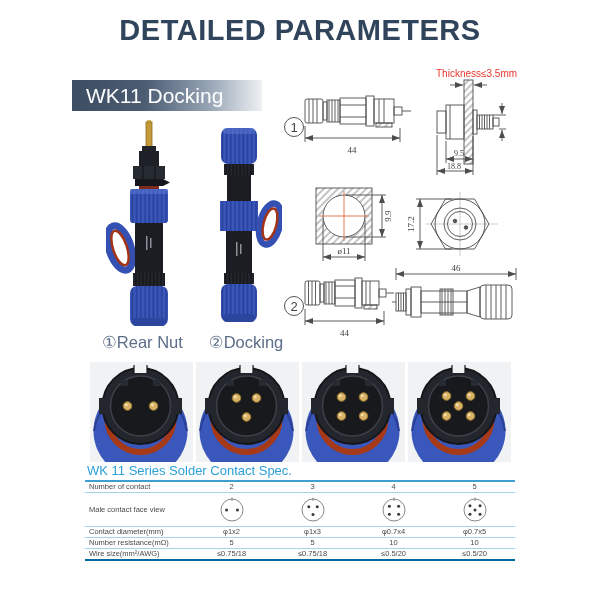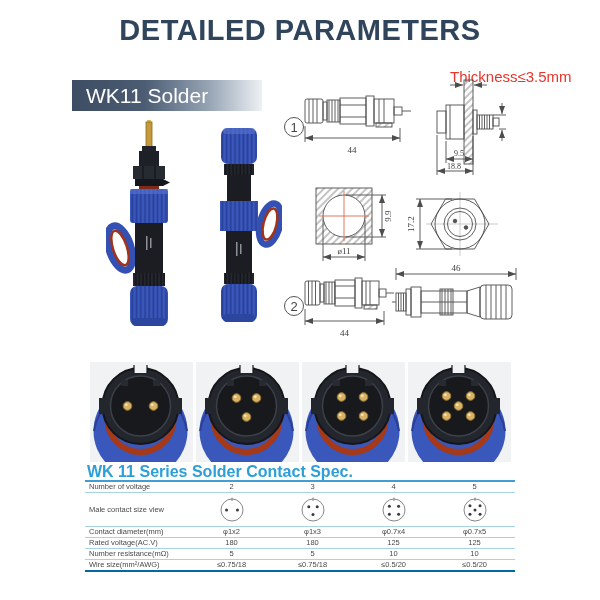--- a/index.html
+++ b/index.html
@@ -6,21 +6,21 @@
   .page { position:relative; width:600px; height:600px; background:#fff; overflow:hidden;
           font-family:"Liberation Sans", sans-serif; }
 
   .title { position:absolute; top:14px; left:0; right:0; text-align:center;
            font-size:29px; font-weight:bold; color:#30455c; letter-spacing:.5px; }
 
   .banner { position:absolute; left:72px; top:80px; width:190px; height:31px; line-height:31px;
             padding-left:14px; box-sizing:border-box; color:#fff; font-size:21px;
             background:linear-gradient(90deg,#3d4d63 0%,#4b5c73 38%,#96a4b4 72%,#eef1f4 100%); }
 
-  .thickness-note { position:absolute; left:450px; top:68px; font-size:15px; color:#e8352b; }
+  .thickness-note { position:absolute; left:436px; top:68px; font-size:10px; color:#e8352b; }
 
   .circled-num { position:absolute; width:20px; height:20px; border:1.5px solid #555;
                  border-radius:50%; text-align:center; line-height:20px; font-size:13px; color:#444;
                  box-sizing:border-box; }
   .circled-1 { left:284px; top:117px; }
   .circled-2 { left:284px; top:296px; }
 
   svg.draw { position:absolute; overflow:visible; }
   svg.draw text { font-family:"Liberation Serif", serif; fill:#3c3c3c; font-size:9px; }
   svg.draw text.dims { font-size:8px; }
@@ -35,21 +35,21 @@
   .photo-rearnut { position:absolute; left:106px; top:120px; }
   .photo-docking { position:absolute; left:196px; top:124px; }
 
   .captions { position:absolute; left:102px; top:333px; display:flex; gap:26px;
               font-size:16.5px; color:#5b6d89; }
   .caption { white-space:nowrap; }
 
   .photos-row { position:absolute; left:90px; top:362px; display:flex; gap:3px; }
   .face-photo { width:103px; height:100px; }
 
-  .spec-title { position:absolute; left:87px; top:463px; font-size:16px; color:#2c9fd8;font-weight:bold; }
+  .spec-title { position:absolute; left:87px; top:463px; font-size:13px; color:#2c9fd8; }
 
   .spec-table { position:absolute; left:85px; top:480px; width:430px; border-collapse:collapse;
                 font-size:7.5px; color:#4a4a4a; border-top:2px solid #3f9ed3; table-layout:fixed; }
   .spec-table td { border-bottom:1px solid #a6d3e8; height:10px; line-height:10px; padding:0;
                    text-align:center; overflow:hidden; white-space:nowrap; }
   .spec-table td.lbl { text-align:left; padding-left:4px; }
   .spec-table tr.diag td { height:33px; }
   .spec-table tr.diag td svg { vertical-align:middle; }
   .spec-table tr:last-child td { border-bottom:2px solid #0369a1; }
 </style>
@@ -78,21 +78,21 @@
         <path d="M0,0 L8,3 L0,6 Z" fill="#4d4d4d"></path>
       </marker>
       <marker id="as" markerWidth="9" markerHeight="8" refX="1" refY="3" orient="auto" markerUnits="userSpaceOnUse">
         <path d="M9,0 L1,3 L9,6 Z" fill="#4d4d4d"></path>
       </marker>
     </defs>
   </svg>
 
   <div class="title">DETAILED PARAMETERS</div>
 
-  <div class="banner">WK11 Solder</div>
+  <div class="banner">WK11 Docking</div>
 
   <div class="thickness-note">Thickness≤3.5mm</div>
 
   <div class="circled-num circled-1">1</div>
   <div class="circled-num circled-2">2</div>
 
   <svg class="draw svg-side1" width="112" height="72" viewBox="0 0 112 72">
     <g stroke="#4d4d4d" stroke-width="0.9" fill="none">
       <rect x="1" y="13" width="18" height="24" rx="2"></rect>
       <line x1="5" y1="13" x2="5" y2="37"></line>
@@ -268,20 +268,24 @@
     <rect x="31" y="51" width="24" height="26" fill="#1b1d23"></rect>
     <rect x="24" y="77" width="38" height="30" fill="url(#knurl)"></rect>
     <rect x="30" y="107" width="26" height="42" fill="#1b1d23"></rect>
     <rect x="40" y="118" width="1.5" height="14" fill="#8d9199"></rect>
     <rect x="44" y="120" width="1.5" height="10" fill="#8d9199"></rect>
     <rect x="28" y="149" width="30" height="11" fill="url(#ribs)"></rect>
     <rect x="25" y="160" width="36" height="38" rx="7" fill="url(#knurl)"></rect>
     <rect x="27" y="190" width="32" height="8" rx="4" fill="#2c46a0"></rect>
   </svg>
 
+  <div class="captions">
+    <div class="caption"><span>①</span><span>Rear Nut</span></div>
+    <div class="caption"><span>②</span><span>Docking</span></div>
+  </div>
 
   <div class="photos-row">
       <div class="face-photo"><svg width="103" height="100" viewBox="0 0 103 100">
 <rect width="103" height="100" fill="#f1f2f4"></rect>
 <circle cx="50.5" cy="69" r="47" fill="#3a57bb"></circle>
 <path d="M4,69 a47,47 0 0 1 93,0" fill="none" stroke="#2a3f95" stroke-width="2"></path>
 <circle cx="50.5" cy="57" r="33" fill="none" stroke="#a63918" stroke-width="6"></circle>
 <circle cx="50.5" cy="44" r="38" fill="#23262c" stroke="#15161a" stroke-width="2"></circle>
 <rect x="9" y="36" width="6" height="16" fill="#23262c"></rect>
 <rect x="86" y="36" width="6" height="16" fill="#23262c"></rect>
@@ -371,28 +375,28 @@
   <table class="spec-table">
     <colgroup>
       <col style="width:106px">
         <col style="width:81px">
         <col style="width:81px">
         <col style="width:81px">
         <col style="width:81px">
     </colgroup>
     <tbody>
         <tr>
-          <td class="lbl">Number of voltage</td>
+          <td class="lbl">Number of contact</td>
           <td>2</td>
           <td>3</td>
           <td>4</td>
           <td>5</td>
         </tr>
         <tr class="diag">
-          <td class="lbl">Male contact size view</td>
+          <td class="lbl">Male contact face view</td>
           <td><svg width="26" height="26" viewBox="0 0 26 26">
 <circle cx="13" cy="13" r="11" fill="#fff" stroke="#7a7a7a" stroke-width="0.9"></circle>
 <line x1="13" y1="0.5" x2="13" y2="4" stroke="#7a7a7a" stroke-width="0.9"></line>
 <circle cx="7.54" cy="13" r="1.5" fill="#3a3a3a"></circle>
               <circle cx="18.46" cy="13" r="1.5" fill="#3a3a3a"></circle>
             </svg></td>
           <td><svg width="26" height="26" viewBox="0 0 26 26">
 <circle cx="13" cy="13" r="11" fill="#fff" stroke="#7a7a7a" stroke-width="0.9"></circle>
 <line x1="13" y1="0.5" x2="13" y2="4" stroke="#7a7a7a" stroke-width="0.9"></line>
 <circle cx="8.8" cy="9.64" r="1.5" fill="#3a3a3a"></circle>
@@ -418,27 +422,20 @@
             </svg></td>
         </tr>
         <tr>
           <td class="lbl">Contact diameter(mm)</td>
           <td>φ1x2</td>
           <td>φ1x3</td>
           <td>φ0.7x4</td>
           <td>φ0.7x5</td>
         </tr>
         <tr>
-          <td class="lbl">Rated voltage(AC.V)</td>
-          <td>180</td>
-          <td>180</td>
-          <td>125</td>
-          <td>125</td>
-        </tr>
-        <tr>
           <td class="lbl">Number resistance(mΩ)</td>
           <td>5</td>
           <td>5</td>
           <td>10</td>
           <td>10</td>
         </tr>
         <tr>
           <td class="lbl">Wire size(mm²/AWG)</td>
           <td>≤0.75/18</td>
           <td>≤0.75/18</td>

